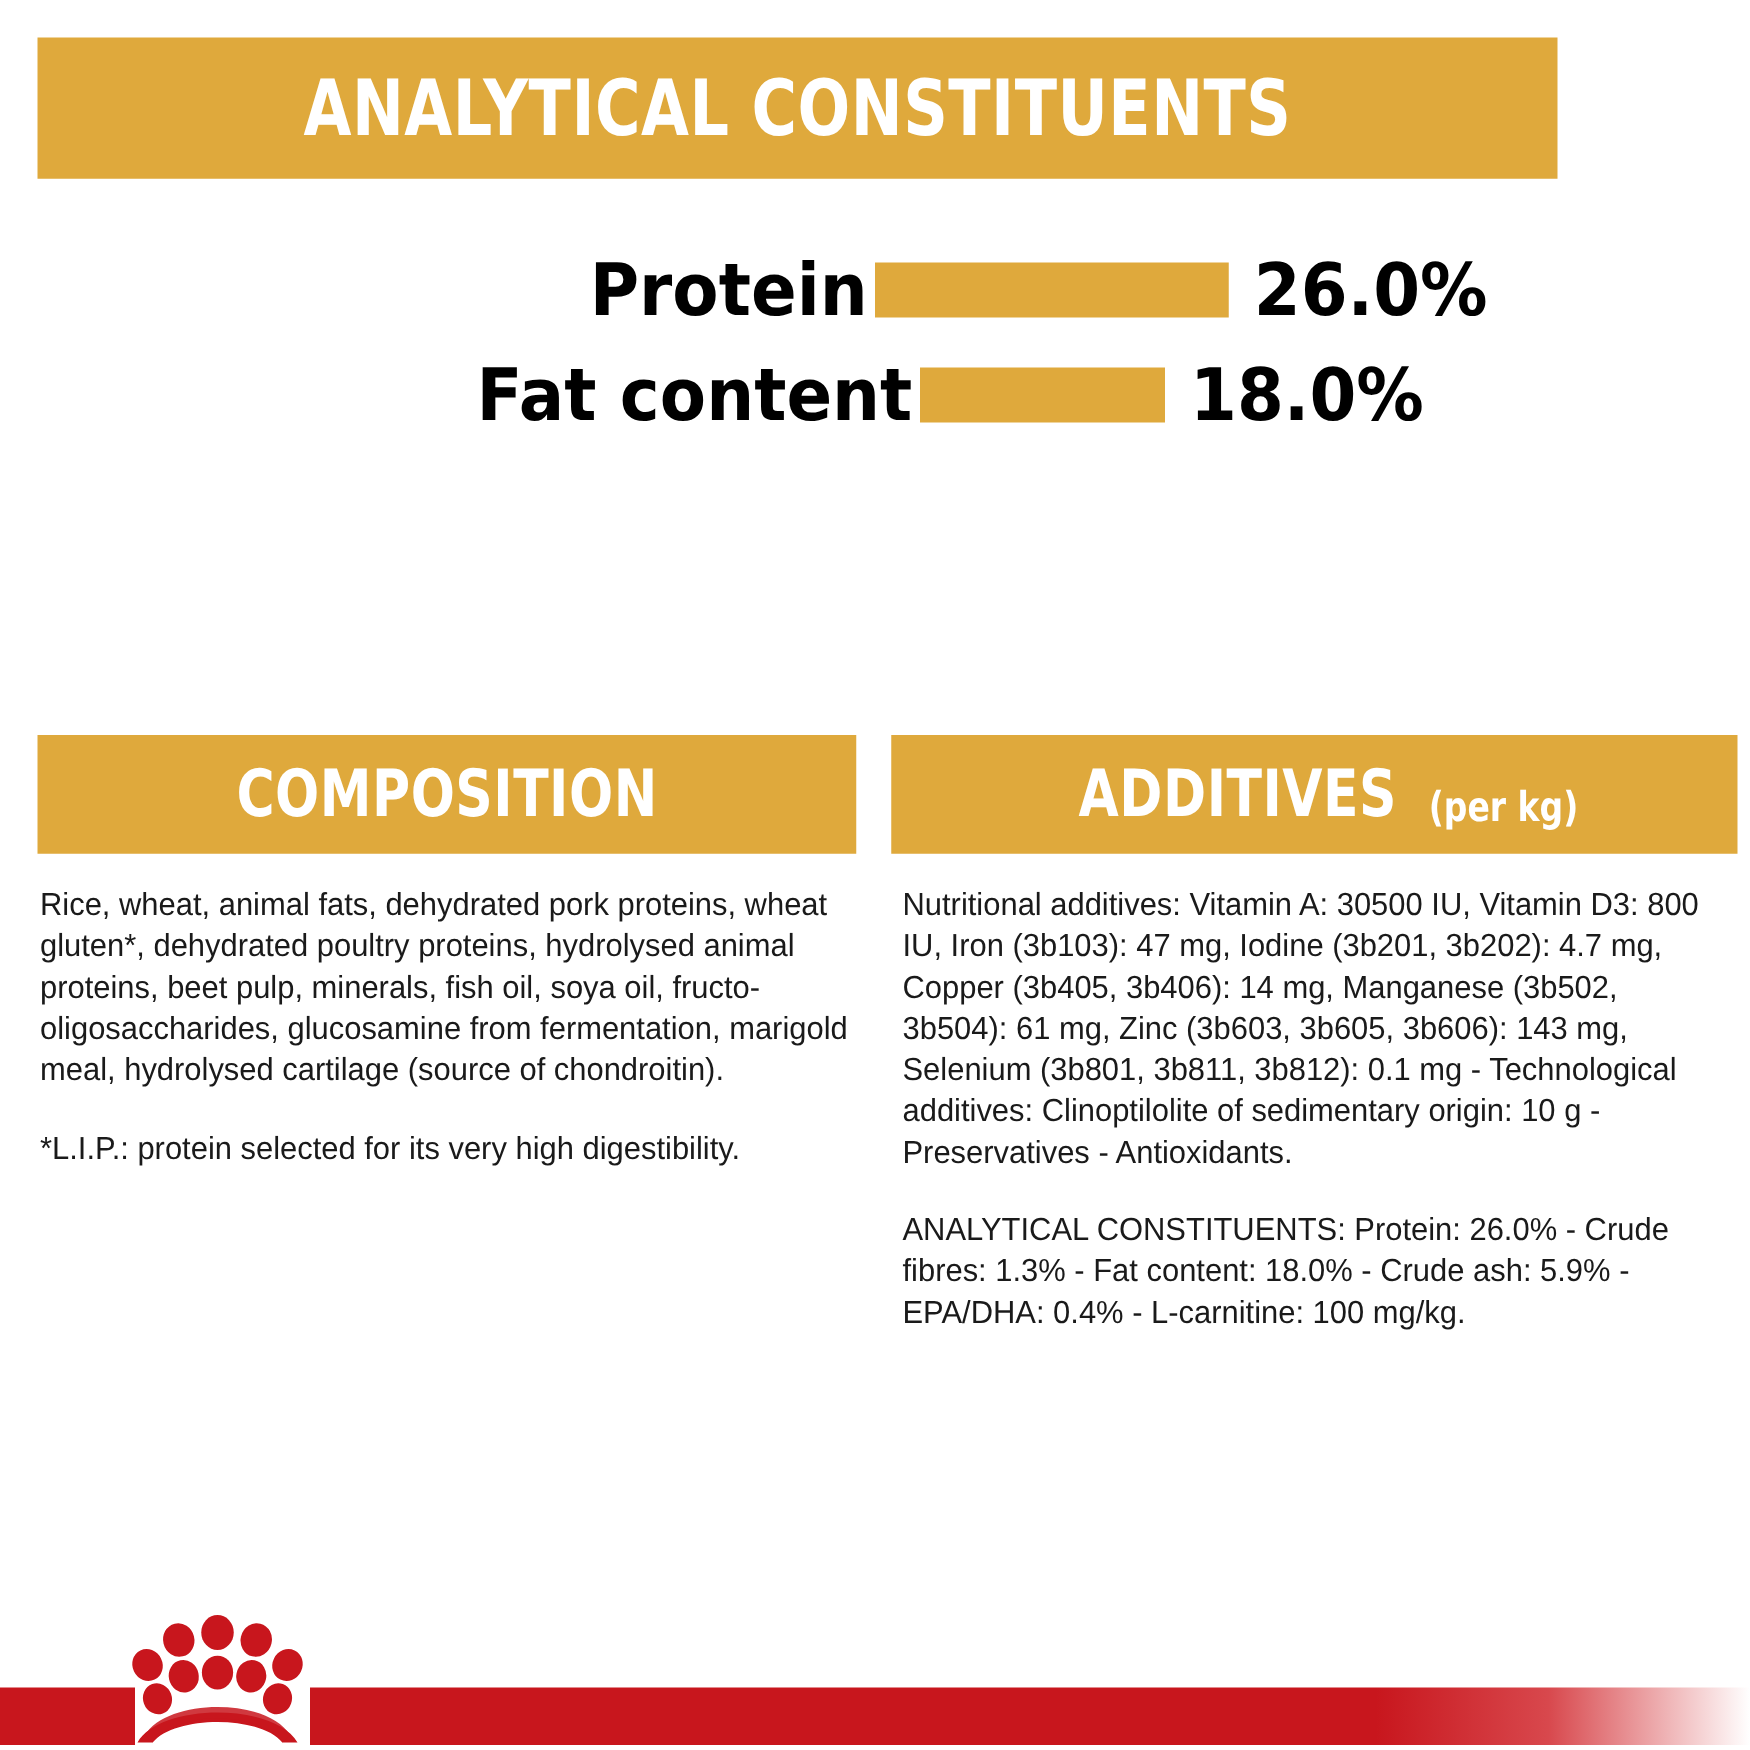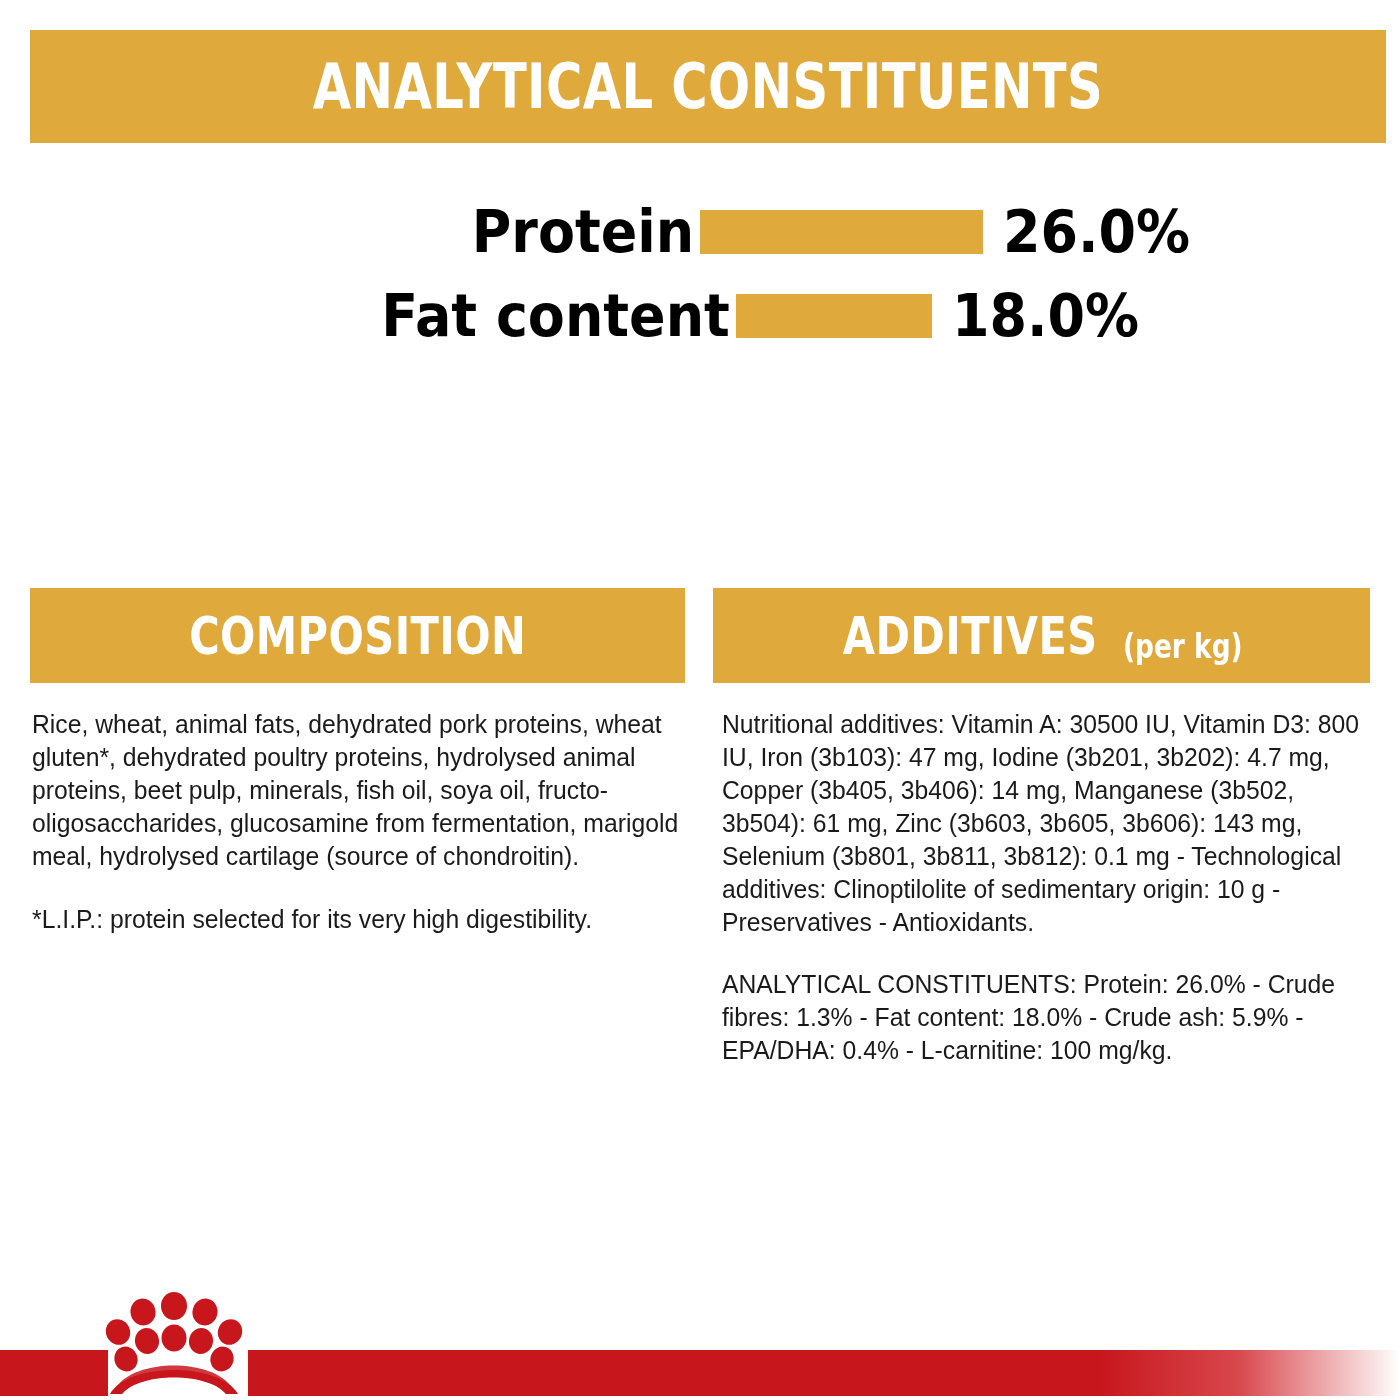--- a/index.html
+++ b/index.html
@@ -38,21 +38,21 @@
     letter-spacing: 0.5px;
     text-align: center;
     white-space: nowrap;
     transform: scaleX(0.80);
     transform-origin: center center;
   }
 
   #main-banner {
     left: 30px;
     top: 30px;
-    width: 1356px;
+    width: 1216px;
     height: 113px;
   }
   #main-banner .banner-title {
     font-size: 62px;
     line-height: 62px;
   }
 
   #composition-banner {
     left: 30px;
     top: 588px;
@@ -63,20 +63,21 @@
   #composition-banner .banner-title {
     font-size: 52px;
     line-height: 52px;
   }
 
   #additives-banner {
     left: 713px;
     top: 588px;
     width: 657px;
     height: 95px;
+    padding-left: 20px;
   }
   #additives-banner .banner-title {
     font-size: 52px;
     line-height: 52px;
   }
   #additives-banner .banner-sub {
     color: #ffffff;
     font-family: "DejaVu Sans", sans-serif;
     font-weight: bold;
     font-size: 33px;

